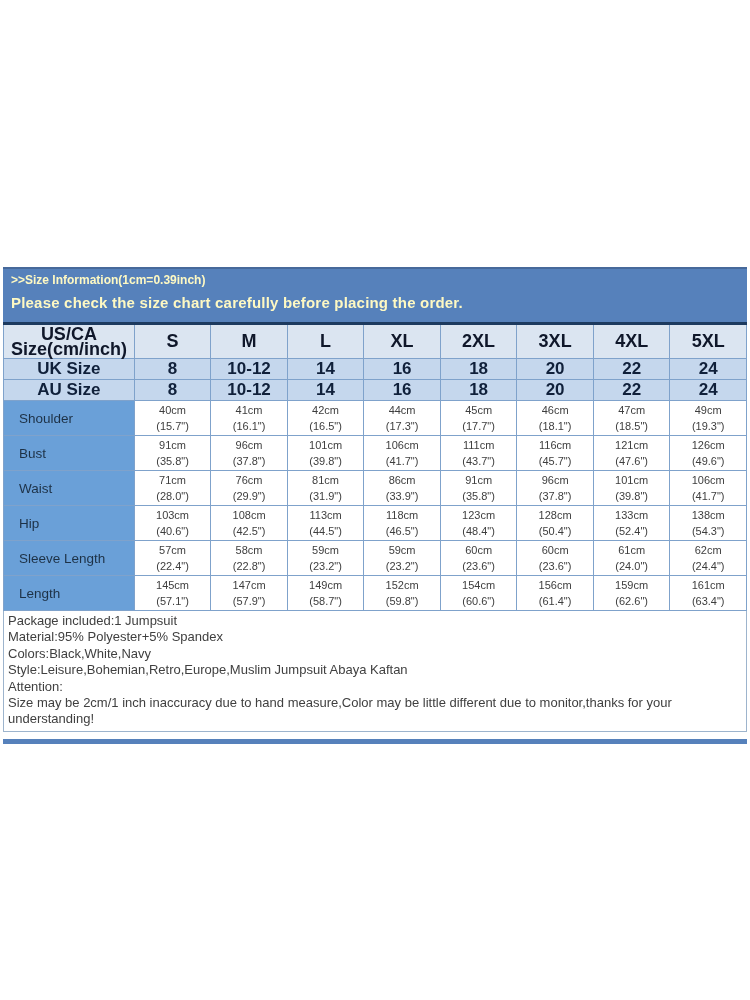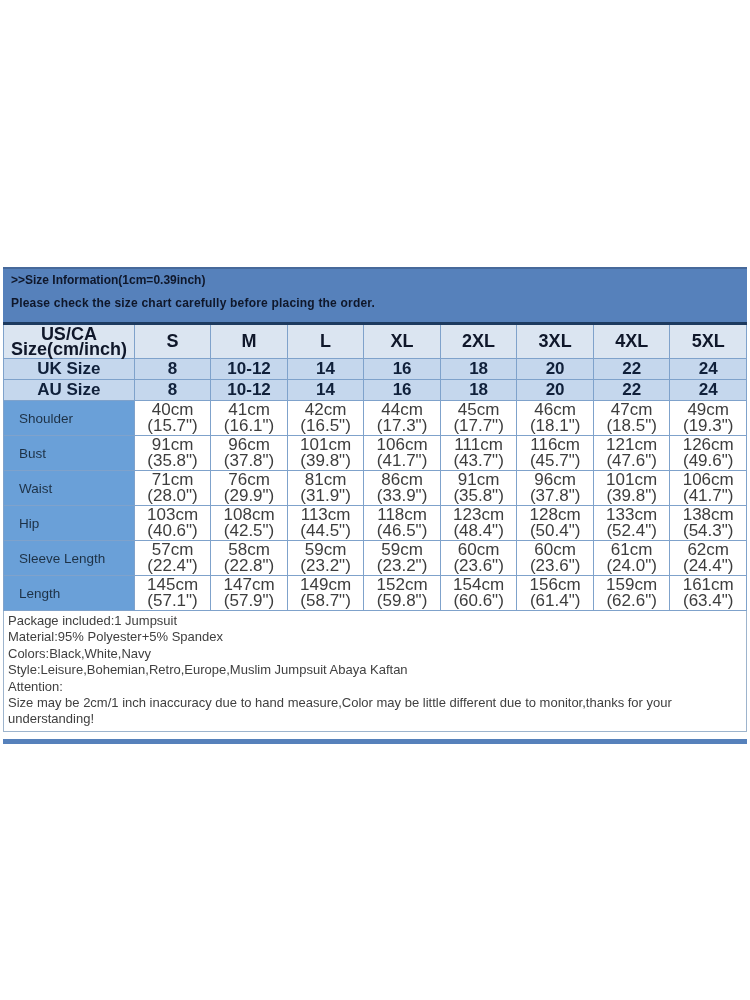--- a/index.html
+++ b/index.html
@@ -20,24 +20,24 @@
     font-family:"Liberation Sans","DejaVu Sans",sans-serif;
   }
   .sheet{position:absolute;top:267px;left:3px;width:744px;}
 
   
   .banner{
     background:var(--banner-bg);
     border-top:2px solid var(--banner-top);
     height:55px;
     padding:4px 8px 16px 8px;
-    color:#0f172a;
+    color:#fef9c3;
   }
   .banner-title{font-size:12px;font-weight:bold;line-height:15px;margin-bottom:5px;}
-  .banner-subtitle{font-size:12px;font-weight:bold;line-height:20px;letter-spacing:.2px;}
+  .banner-subtitle{font-size:15px;font-weight:bold;line-height:20px;letter-spacing:.2px;}
 
   
   table.size-chart{
     width:100%;
     border-collapse:collapse;
     table-layout:fixed;
     border-top:3px solid var(--table-top-border);
   }
   table.size-chart th, table.size-chart td{
     border:1px solid var(--cell-border);
@@ -51,21 +51,21 @@
   tr.size-row td, tr.size-row th{font-size:17px;font-weight:bold;color:#10203a;}
   tr.measure-row{height:35px;background:#ffffff;margin-top:48px;}
   tr.measure-row th{
     background:var(--label-col-bg);
     font-weight:normal;
     text-align:left;
     padding-left:15px;
     font-size:13.5px;
     color:#1d3146;
   }
-  tr.measure-row td{font-size:17px;line-height:16px;color:#3d3d3d;}
+  tr.measure-row td{font-size:11px;line-height:16px;color:#3d3d3d;}
 
   
   .details{
     border:1px solid var(--details-border);
     border-top:none;
     padding:2px 4px 3px 4px;
     font-size:13px;
     line-height:16.4px;
     color:#404040;
   }

